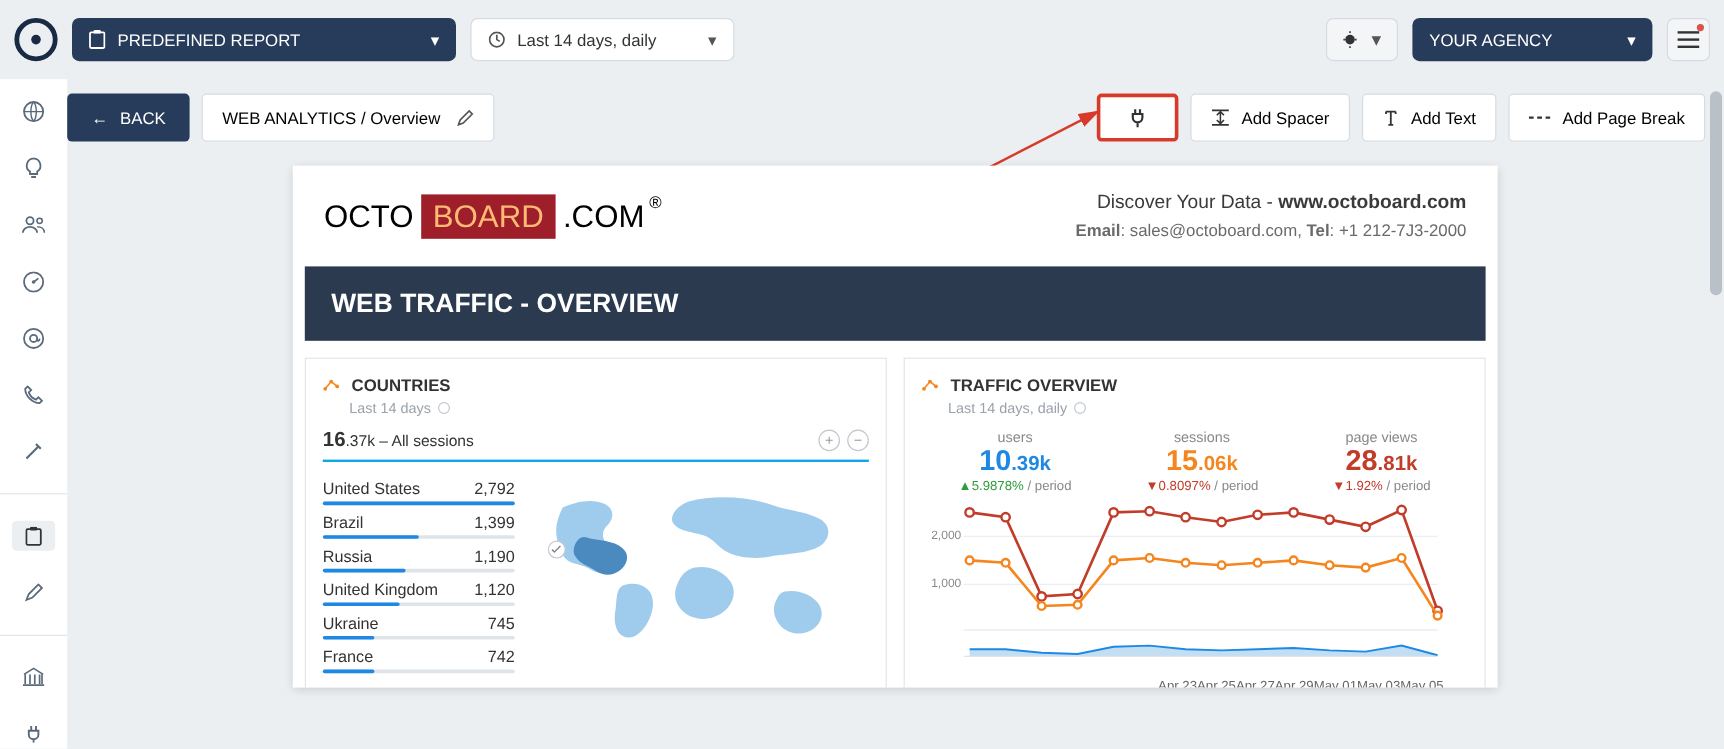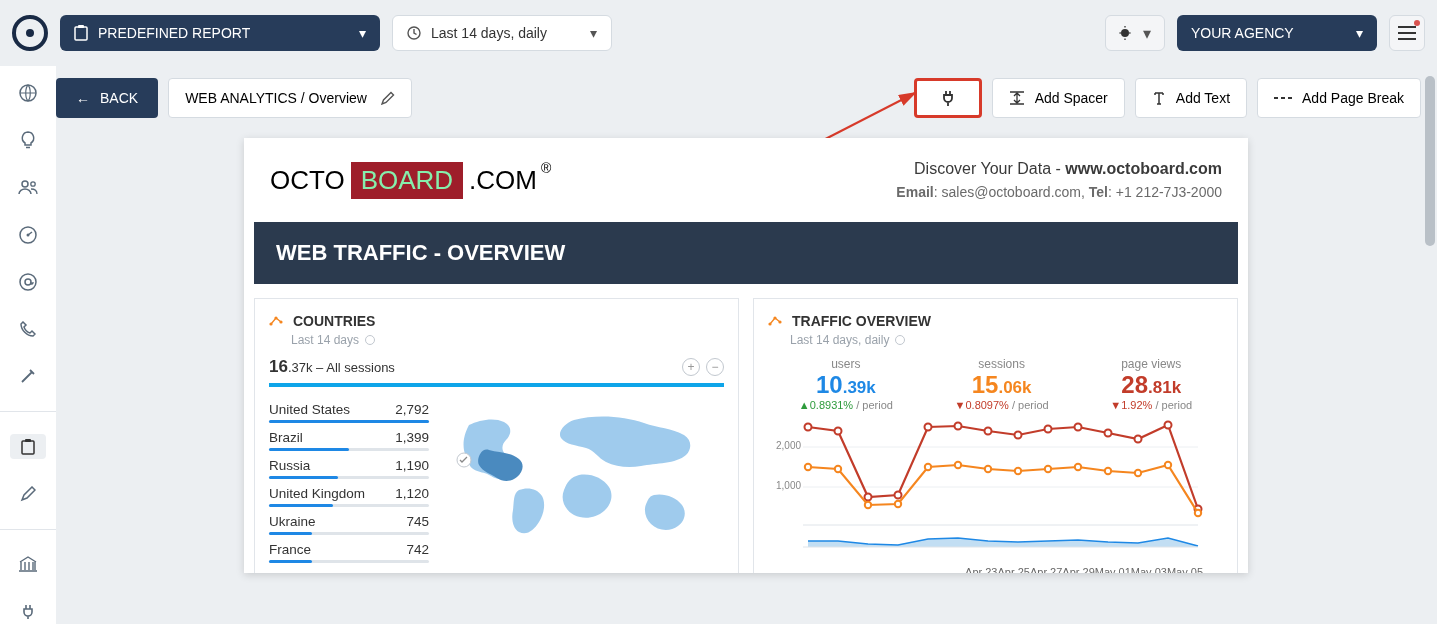--- a/index.html
+++ b/index.html
@@ -25,31 +25,31 @@
   .toolbar{position:absolute;left:56px;top:76px;right:16px;height:44px;display:flex;align-items:center;gap:10px}
   .back-btn{background:#273c5a;color:#fff;height:40px;padding:0 20px;display:flex;align-items:center;gap:10px;font-size:14px;border-radius:4px;cursor:pointer}
   .crumb{background:#fff;border:1px solid #d5dbe1;height:40px;padding:0 16px;display:flex;align-items:center;font-size:14px;border-radius:4px;gap:14px}
   .tool-right{margin-left:auto;display:flex;gap:10px}
   .tool-btn{background:#fff;border:1px solid #d5dbe1;height:40px;padding:0 16px;display:flex;align-items:center;font-size:14px;border-radius:4px;gap:10px;cursor:pointer}
   .tool-btn.highlighted{border:3px solid #d73a2a;padding:0 22px}
   .arrow-anno{position:absolute;left:760px;top:85px;pointer-events:none}
   .report-canvas{position:absolute;left:244px;top:138px;width:1004px;height:435px;background:#fff;box-shadow:0 2px 8px rgba(0,0,0,.15);overflow:hidden}
   .report-header{padding:22px 26px;display:flex;justify-content:space-between}
   .brand{font-size:26px;display:flex;align-items:center;gap:6px;font-family:"Noto Serif",Georgia,serif}
-  .brand .board{background:#9e1e2a;color:#86efac;padding:3px 10px}
+  .brand .board{background:#9e1e2a;color:#fdba74;padding:3px 10px}
   .brand sup{font-size:14px;position:relative;top:-12px;left:-2px}
   .contact{text-align:right;font-size:16px;color:#3a3a3a}
   .contact .small{font-size:14px;color:#6a6a6a;margin-top:6px}
   .report-title{background:#2b3a4e;color:#fff;font-weight:700;font-size:22px;padding:18px 22px;margin:0 10px}
   .widgets{display:flex;gap:14px;padding:14px 10px}
   .widget{border:1px solid #e1e5ea;flex:1;padding:14px;min-height:290px}
   .w-head{display:flex;gap:8px;font-weight:700;color:#333;font-size:14px}
   .w-sub{font-size:12px;color:#9aa2ab;margin:4px 0 10px 22px;display:flex;align-items:center;gap:6px}
   .gear{width:10px;height:10px;border:1px solid #c2c8cf;border-radius:50%}
-  .total-row{font-size:14px;color:#333;display:flex;align-items:center;justify-content:space-between;border-bottom:4px solid #0ea5e9;padding-bottom:6px}
+  .total-row{font-size:14px;color:#333;display:flex;align-items:center;justify-content:space-between;border-bottom:2px solid #0ea5e9;padding-bottom:6px}
   .total-row .minicirc{width:18px;height:18px;border:1px solid #c2c8cf;border-radius:50%;display:flex;align-items:center;justify-content:center;font-size:12px;color:#999}
   .country-panel{display:flex;gap:14px;margin-top:8px}
   .country-list{flex:0 0 160px}
   .crow{display:flex;justify-content:space-between;font-size:13.5px;color:#333;padding:7px 0 3px;position:relative}
   .cbar{height:3px;background:#dfe4e9;position:relative;border-radius:2px}
   .cbar > i{position:absolute;left:0;top:0;height:100%;background:#1e88e5;border-radius:2px}
   .worldmap{flex:1;display:flex;align-items:center;justify-content:center}
   .metrics{display:flex;justify-content:space-around;text-align:center;margin-top:4px}
   .metric .mlabel{font-size:12px;color:#888}
   .metric .mval{font-weight:600;font-size:24px}
@@ -372,21 +372,21 @@
         <span>TRAFFIC OVERVIEW</span>
       </div>
       <div class="w-sub">
           <span>Last 14 days, daily</span>
           <span class="gear"></span>
         </div>
       <div class="metrics">
         <div class="metric">
           <div class="mlabel">users</div>
           <div class="mval" style="color:#1e88e5"><span>10</span><span style="font-size:17px">.39k</span></div>
-          <div class="msub"><span class="up">▲<span>0.8931%</span></span><span> / period</span></div>
+          <div class="msub"><span class="up">▲<span>5.9878%</span></span><span> / period</span></div>
         </div>
         <div class="metric">
           <div class="mlabel">sessions</div>
           <div class="mval" style="color:#f5861f"><span>15</span><span style="font-size:17px">.06k</span></div>
           <div class="msub"><span class="down">▼<span>0.8097%</span></span><span> / period</span></div>
         </div>
         <div class="metric">
           <div class="mlabel">page views</div>
           <div class="mval" style="color:#c23c2a"><span>28</span><span style="font-size:17px">.81k</span></div>
           <div class="msub"><span class="down">▼<span>1.92%</span></span><span> / period</span></div>

